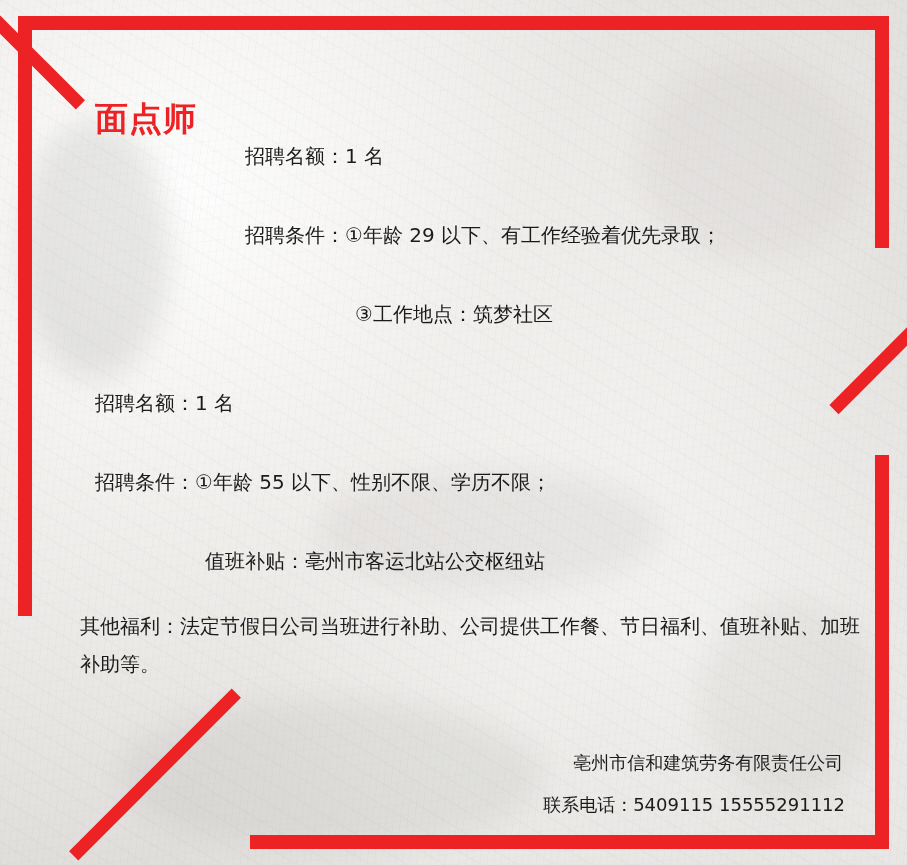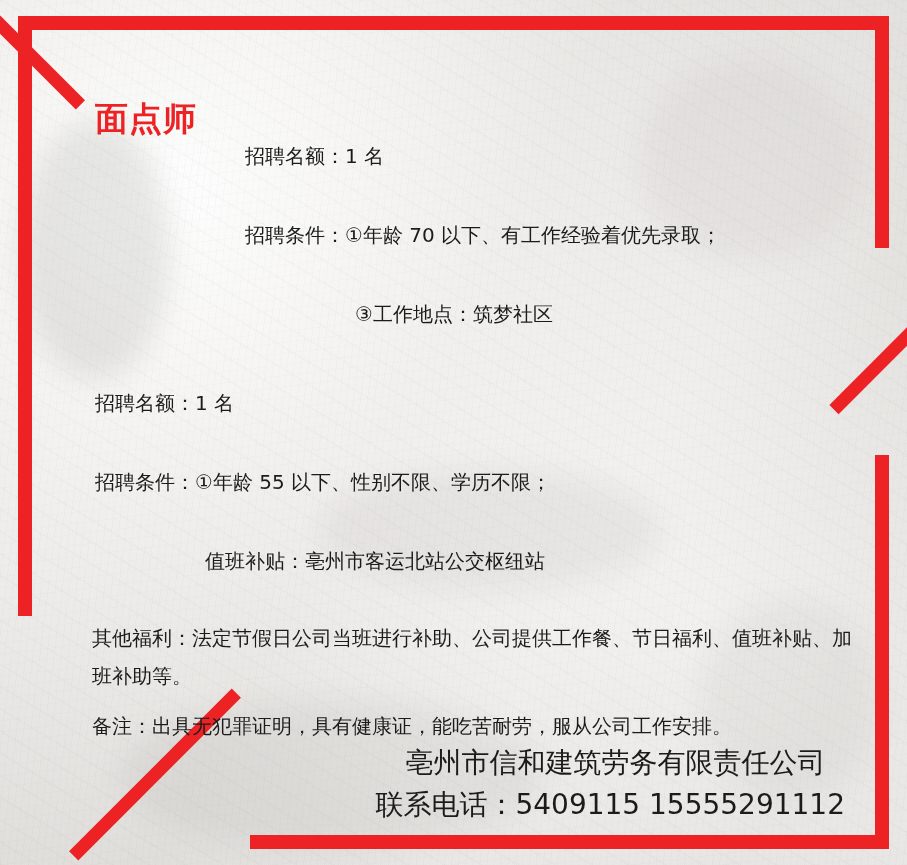--- a/index.html
+++ b/index.html
@@ -115,29 +115,29 @@
   .benefits {
     position: absolute;
     left: 80px;
     top: 607px;
     width: 790px;
     font-family: "DejaVu Sans", sans-serif;
     font-size: 20px;
     line-height: 38px;
     color: #1b1b1b;
   }
-  .benefits p { margin: 12px; }
+  .benefits p { margin: 0; }
 
   .signature {
     position: absolute;
     right: 62px;
     top: 742px;
     text-align: left;
     font-family: "DejaVu Sans", sans-serif;
-    font-size: 28px;
+    font-size: 18px;
     line-height: 42px;
     color: #1b1b1b;
     white-space: nowrap;
   }
   .signature .company { display: block; padding-left: 30px; }
   .signature .phone { display: block; }
 </style>
 </head>
 <body>
 
@@ -158,36 +158,35 @@
   <div class="diag diag-tl"></div>
   <div class="diag diag-r"></div>
   <div class="diag diag-bl"></div>
 
   <div class="content">
 
     <div class="job job-1">
       <div class="job-title">面点师</div>
       <div class="job-body">
         <span class="job-line"><span class="lbl">招聘名额：</span><span>1 名</span></span>
-        <span class="job-line"><span class="lbl">招聘条件：</span><span>①年龄 70 以下、有工作经验着优先录取；</span></span>
+        <span class="job-line"><span class="lbl">招聘条件：</span><span>①年龄 29 以下、有工作经验着优先录取；</span></span>
         <span class="job-line indent">③工作地点：筑梦社区</span>
       </div>
     </div>
 
     <div class="job job-2">
       <div class="job-body">
         <span class="job-line"><span class="lbl">招聘名额：</span><span>1 名</span></span>
         <span class="job-line"><span class="lbl">招聘条件：</span><span>①年龄 55 以下、性别不限、学历不限；</span></span>
         <span class="job-line indent">值班补贴：亳州市客运北站公交枢纽站</span>
       </div>
     </div>
 
     <div class="benefits">
       <p>其他福利：法定节假日公司当班进行补助、公司提供工作餐、节日福利、值班补贴、加班补助等。</p>
-      <p>备注：出具无犯罪证明，具有健康证，能吃苦耐劳，服从公司工作安排。</p>
     </div>
 
     <div class="signature">
       <span class="company">亳州市信和建筑劳务有限责任公司</span>
       <span class="phone">联系电话：5409115   15555291112</span>
     </div>
 
   </div>
 </div>
 

